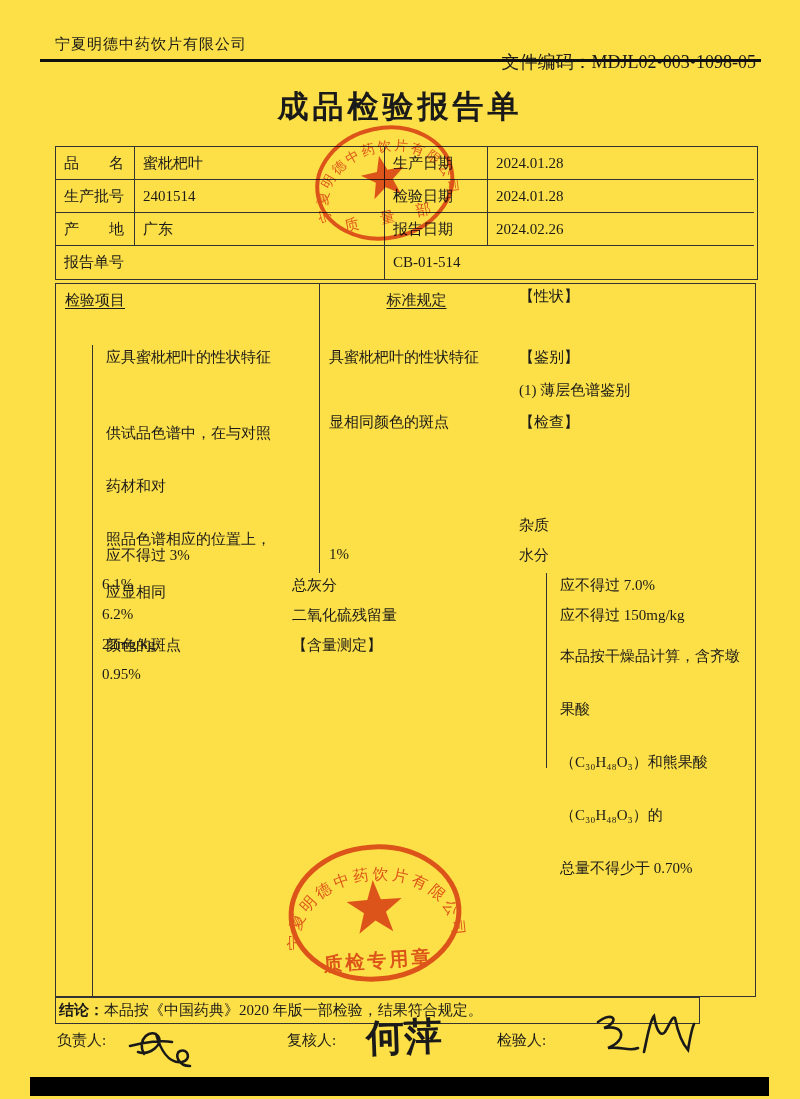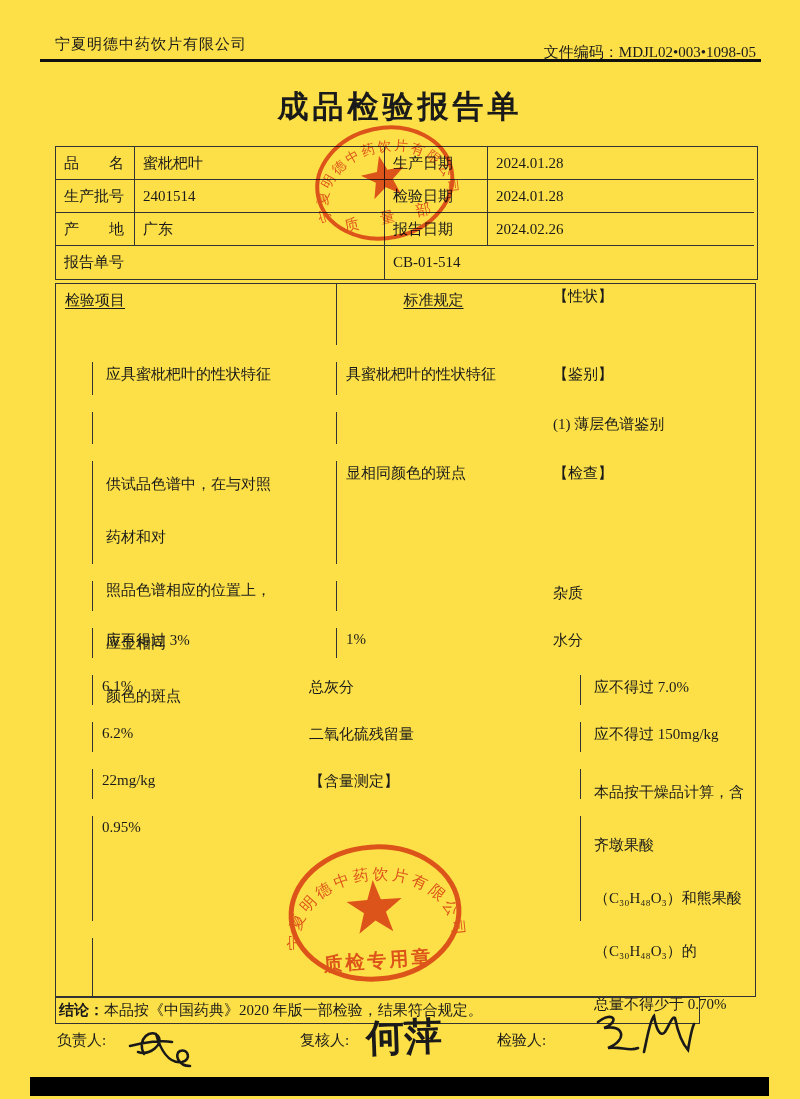--- a/index.html
+++ b/index.html
@@ -1,50 +1,50 @@
 <!DOCTYPE html>
 <html><head>
 <meta charset="utf-8">
 <style>
   html,body{margin:0;padding:0;background:#ffffff;}
   .page{position:relative;width:800px;height:1099px;background:#fde047;overflow:hidden;
         font-family:"Liberation Serif","DejaVu Serif",serif;color:#1a1a1a;}
   .abs{position:absolute;}
   
   .hdr-company{left:55px;top:35px;font-size:15px;letter-spacing:1px;}
-  .hdr-code{right:44px;top:43px;font-size:15px;}
+  .hdr-code{right:44px;top:50px;font-size:18px;}
   .hdr-rule{left:40px;top:59px;width:721px;height:3px;background:#101010;}
   .title{left:0;right:0;top:86px;text-align:center;font-size:31px;font-weight:bold;letter-spacing:4px;}
   
   .info-table{left:55px;top:146px;width:701px;border:1px solid #333;display:grid;
               grid-template-columns:79px 250px 103px 266px;font-size:15px;}
   .info-table .cell{border-right:1px solid #333;border-bottom:1px solid #333;height:33px;
                     display:flex;align-items:center;padding:0 0 0 8px;box-sizing:border-box;}
   .info-table .cell.last-col{border-right:none;}
   .info-table .cell.last-row{border-bottom:none;}
   .info-table .span2{grid-column:span 2;}
   
   .result-table{left:55px;top:283px;width:701px;height:714px;border:1px solid #333;display:grid;
                 grid-template-columns:227px 227px 1fr;
                 grid-template-rows:61px 33px 32px 103px 30px 30px 30px 30px 30px 105px auto;
-                font-size:15px;box-sizing:border-box;gap:17px;}
+                font-size:15px;box-sizing:border-box;}
   .result-table .cell{padding:3px 6px 0 9px;box-sizing:border-box;}
   .result-table .c2,.result-table .c3{border-left:1px solid #333;margin-left:36px;}
   .result-table .c2{padding-left:13px;padding-right:10px;}
   .result-table .c3{padding-left:9px;}
   .rt-head{padding-top:7px !important;}
   .rt-head .u{text-decoration:underline;text-underline-offset:3px;}
   .rt-head.c2,.rt-head.c3{text-align:center;}
   .pre{white-space:pre-line;line-height:53px;margin-top:-6px;}
   
   .conclusion{left:55px;top:997px;width:645px;height:27px;border:1px solid #333;box-sizing:border-box;
               display:flex;align-items:center;padding-left:3px;font-size:15px;}
   .conclusion .lbl{font-weight:bold;}
   .sig-label{top:1031px;font-size:15px;}
-  .sig-l1{left:57px;} .sig-l2{left:300px;} .sig-l3{left:497px;}
+  .sig-l1{left:57px;} .sig-l2{left:287px;} .sig-l3{left:497px;}
   .sig-svg{stroke:#191919;stroke-width:2.6;fill:none;stroke-linecap:round;}
   .reviewer-sig{left:366px;top:1012px;font-size:38px;font-weight:600;transform:rotate(-2deg);
                 font-family:"Liberation Serif",serif;}
   
   .stamp{mix-blend-mode:multiply;opacity:.85;}
   .stamp text{fill:#d9443b;}
   .bottom-bar{left:30px;top:1077px;width:739px;height:19px;background:#000;}
 </style>
 </head>
 <body>

